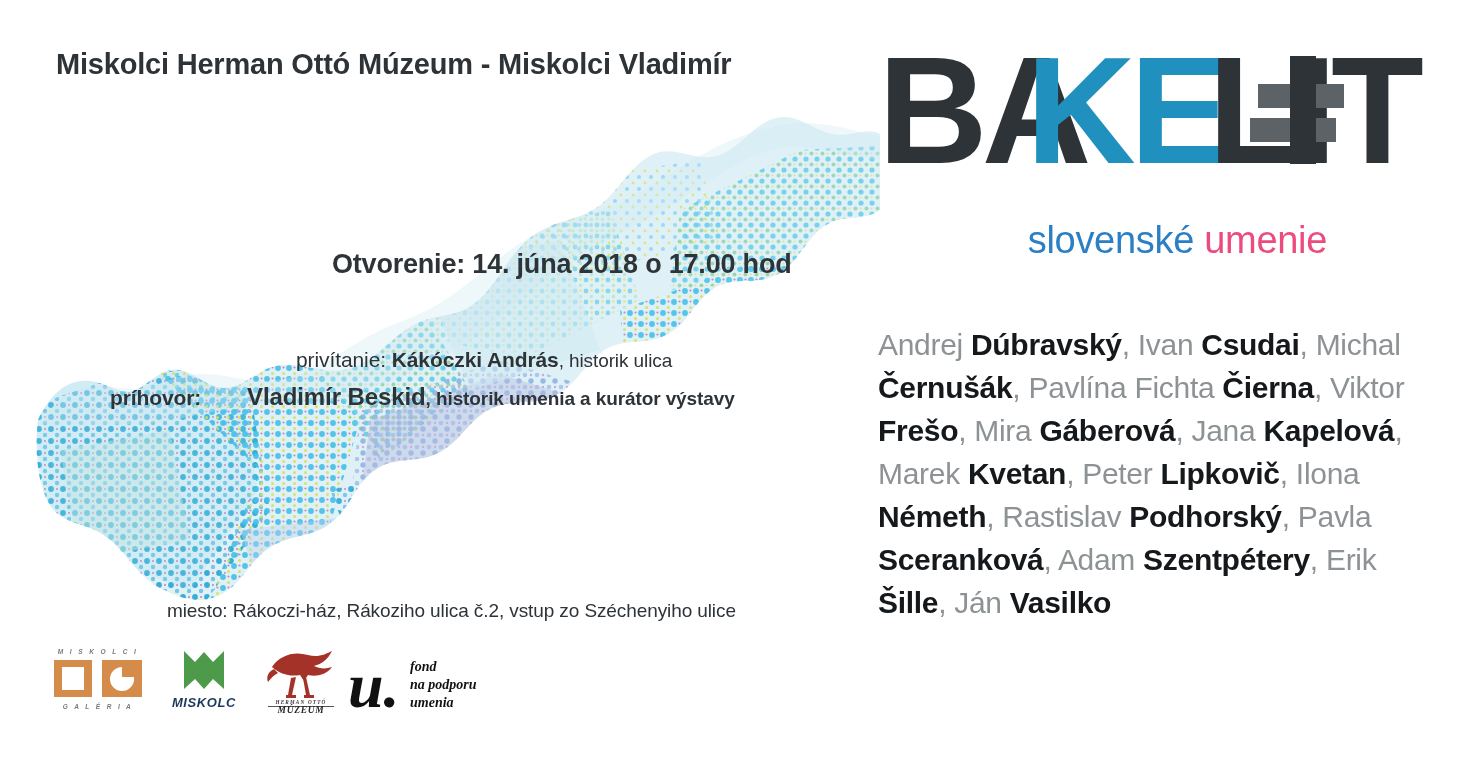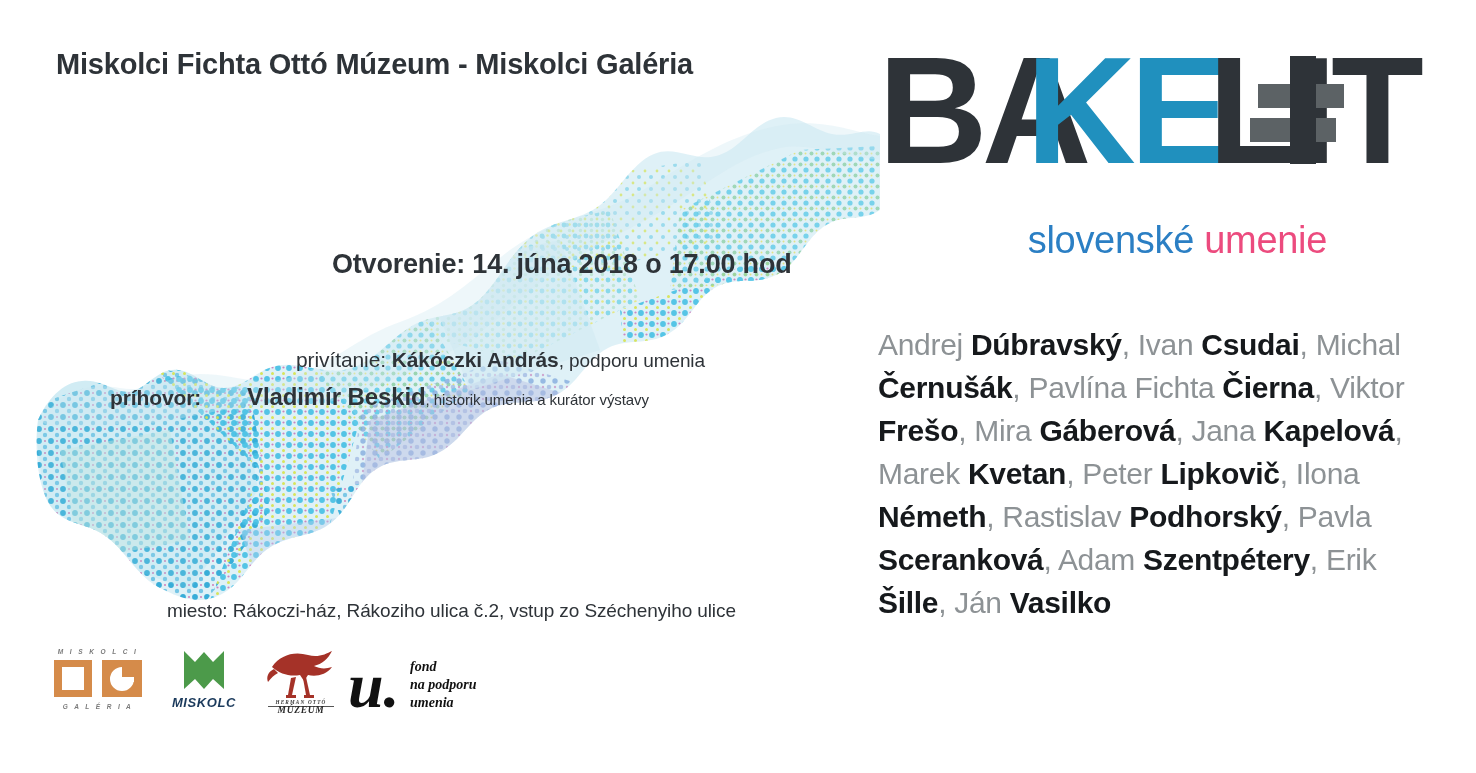--- a/index.html
+++ b/index.html
@@ -67,21 +67,21 @@
   #opening { left:332px; top:249px; font-size:27px; font-weight:700; letter-spacing:-0.2px; }
 
   #welcome { left:296px; top:348px; font-size:21px; letter-spacing:-0.1px; }
   #welcome .lbl  { font-weight:400; }
   #welcome .name { font-weight:700; }
   #welcome .role { font-weight:400; font-size:19px; }
 
   #speech  { left:110px; top:383px; font-size:21px; letter-spacing:-0.1px; }
   #speech .lbl  { font-weight:700; }
   #speech .name { font-weight:700; font-size:24px;margin-left:40px; }
-  #speech .role { font-weight:400; font-size:15px; }
+  #speech .role { font-weight:700; font-size:19px; }
 
   #place   { left:142px; top:600px; font-size:19px; font-weight:400; letter-spacing:-0.1px;margin-left:25px; }
   #until   { left:484px; top:684px; font-size:19px; font-weight:400; color:#4a4f54; letter-spacing:-0.1px; }
 
   
   #logos { position:absolute; left:50px; top:645px; height:75px; }
 
   .logo-item { position:absolute; top:0;font-style:italic; }
   #logo-galeria { left:0px;   width:96px; height:70px; }
   #logo-miskolc { left:112px; width:84px; height:70px; }
@@ -218,21 +218,21 @@
                  C450,214 470,190 510,160 C560,124 600,128 650,96
                  C700,64 740,40 790,34 C830,30 860,44 880,46
                  L880,70 C840,66 810,52 780,58 C740,66 710,92 670,116
                  C630,140 600,152 560,178 C520,204 500,232 460,256
                  C420,280 390,292 350,306 C310,320 280,314 240,318
                  C200,322 170,334 130,334 C90,334 60,340 40,332 Z" fill="#cfe9f2"></path>
       </g>
     </svg>
   </div>
 
-  <div id="venue-title">Miskolci Fichta Ottó Múzeum - Miskolci Galéria</div>
+  <div id="venue-title">Miskolci Herman Ottó Múzeum - Miskolci Vladimír</div>
 
   <div id="logo-block">
     <svg id="logo-svg" width="560" height="150" viewBox="0 0 560 150" xmlns="http://www.w3.org/2000/svg">
 
       <text x="0" y="127" font-family="Liberation Sans, sans-serif" font-size="152" font-weight="700" fill="#2e3338" letter-spacing="-6">BA</text>
 
       <text x="148" y="127" font-family="Liberation Sans, sans-serif" font-size="152" font-weight="700" fill="#2090be" letter-spacing="-6">KE</text>
 
       <text x="330" y="127" font-family="Liberation Sans, sans-serif" font-size="152" font-weight="700" fill="#2e3338" letter-spacing="-6">LIT</text>
 
@@ -248,21 +248,21 @@
     <span class="w2">slovenské</span>
     <span class="w3">umenie</span>
   </div>
 
   <div id="artists"><span class="first">Andrej </span><span class="last">Dúbravský</span><span class="sep">, </span><span class="first">Ivan </span><span class="last">Csudai</span><span class="sep">, </span><span class="first">Michal </span><span class="last">Černušák</span><span class="sep">, </span><span class="first">Pavlína Fichta </span><span class="last">Čierna</span><span class="sep">, </span><span class="first">Viktor </span><span class="last">Frešo</span><span class="sep">, </span><span class="first">Mira </span><span class="last">Gáberová</span><span class="sep">, </span><span class="first">Jana </span><span class="last">Kapelová</span><span class="sep">, </span><span class="first">Marek </span><span class="last">Kvetan</span><span class="sep">, </span><span class="first">Peter </span><span class="last">Lipkovič</span><span class="sep">, </span><span class="first">Ilona </span><span class="last">Németh</span><span class="sep">, </span><span class="first">Rastislav </span><span class="last">Podhorský</span><span class="sep">, </span><span class="first">Pavla </span><span class="last">Sceranková</span><span class="sep">, </span><span class="first">Adam </span><span class="last">Szentpétery</span><span class="sep">, </span><span class="first">Erik </span><span class="last">Šille</span><span class="sep">, </span><span class="first">Ján </span><span class="last">Vasilko</span></div>
 
   <div class="ltext" id="opening">Otvorenie: 14. júna 2018 o 17.00 hod</div>
 
   <div class="ltext" id="welcome">
     <span class="lbl">privítanie:</span>
-    <span class="name">Kákóczki András</span><span class="role">, podporu umenia</span>
+    <span class="name">Kákóczki András</span><span class="role">, historik ulica</span>
   </div>
 
   <div class="ltext" id="speech">
     <span class="lbl">príhovor:</span>
     <span class="name">Vladimír Beskid</span><span class="role">, historik umenia a kurátor výstavy</span>
   </div>
 
   <div class="ltext" id="place">miesto: Rákoczi-ház, Rákoziho ulica č.2, vstup zo Széchenyiho ulice</div>
 
   <div id="logos">

